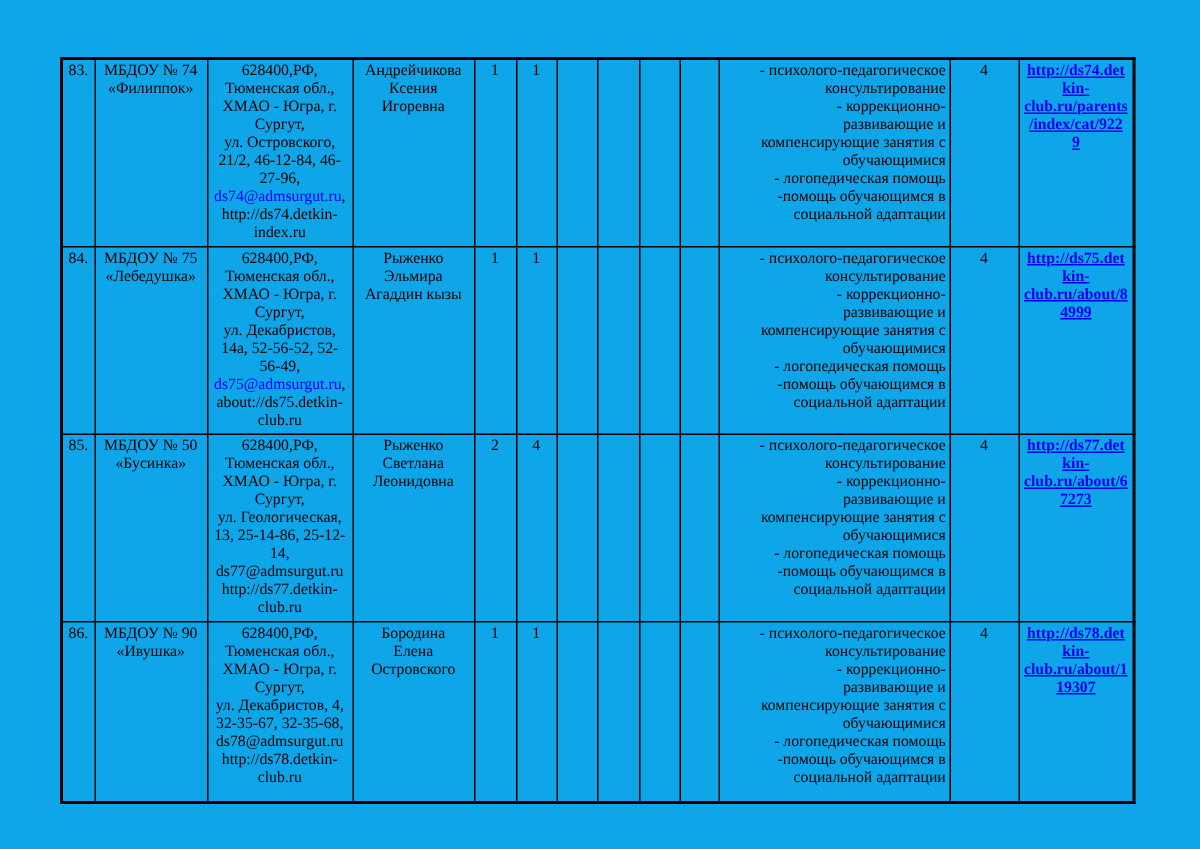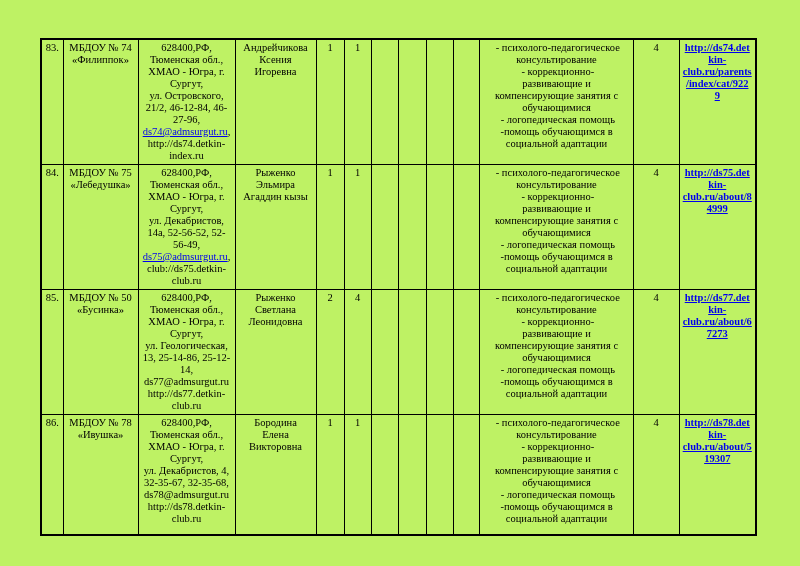--- a/index.html
+++ b/index.html
@@ -1,35 +1,35 @@
 <!DOCTYPE html>
 <html><head>
 <meta charset="utf-8">
 <style>
   * { margin:0; padding:0; box-sizing:border-box; }
   html,body { background:#888; }
   .page {
-    position:relative; width:800px; height:566px; background:#bef264;
+    position:relative; width:800px; height:566px; background:#0ea5e9;
     font-family:"Liberation Serif","DejaVu Serif",serif; color:#000;
     overflow:hidden; margin:0 auto;
   }
   table.inst {
     position:absolute; left:40px; top:38px; width:715px;
     border-collapse:collapse; table-layout:fixed;
     border:2px solid #000;
   }
   td {
     border:1px solid #000; vertical-align:top;
     font-size:10.5px; line-height:12px;
     padding:2px 1px 2px 1px; text-align:center;
     overflow:hidden;
   }
-  td.services { text-align:center; padding-left:3px; padding-right:2px; }
+  td.services { text-align:right; padding-left:3px; padding-right:2px; }
   .ml { white-space:pre-wrap; word-wrap:break-word; }
-  .a-link { color:#0000EE; text-decoration:underline; cursor:pointer; }
+  .a-link { color:#0000EE; cursor:pointer; }
   .plain { color:#000; text-decoration:none; }
   .url { color:#0000EE; text-decoration:underline; cursor:pointer;font-weight:bold; }
   tr.r0 { height:122px; } tr.r1 { height:121px;padding-left:48px; }
   tr.r2 { height:120px; } tr.r3 { height:120px; }
 </style>
 </head>
 <body>
 
 <div class="page">
   <table class="inst">
@@ -95,21 +95,21 @@
       <td><span class="ml">МБДОУ № 75
 «Лебедушка»</span></td>
       <td><span class="ml">628400,РФ,
 Тюменская обл.,
 ХМАО - Югра, г.
 Сургут,
 ул. Декабристов,
 14а, 52-56-52, 52-
 56-49,</span><br>
         <span class="a-link">ds75@admsurgut.ru</span><span>,</span><br>
-        <span class="ml">club://ds75.detkin-
+        <span class="ml">about://ds75.detkin-
 club.ru</span></td>
       <td><span class="ml">Рыженко
 Эльмира
 Агаддин кызы</span></td>
       <td><span>1</span></td>
       <td><span>1</span></td>
       <td></td>
       <td></td>
       <td></td>
       <td></td>
@@ -163,50 +163,50 @@
 социальной адаптации</span></td>
       <td><span>4</span></td>
       <td><span class="ml url">http://ds77.det
 kin-
 club.ru/about/6
 7273</span></td>
     </tr>
 
     <tr class="r3">
       <td><span class="ml">86.</span></td>
-      <td><span class="ml">МБДОУ № 78
+      <td><span class="ml">МБДОУ № 90
 «Ивушка»</span></td>
       <td><span class="ml">628400,РФ,
 Тюменская обл.,
 ХМАО - Югра, г.
 Сургут,
 ул. Декабристов, 4,
 32-35-67, 32-35-68,</span><br>
         <span class="plain">ds78@admsurgut.ru</span><span></span><br>
         <span class="ml">http://ds78.detkin-
 club.ru</span></td>
       <td><span class="ml">Бородина
 Елена
-Викторовна</span></td>
+Островского</span></td>
       <td><span>1</span></td>
       <td><span>1</span></td>
       <td></td>
       <td></td>
       <td></td>
       <td></td>
       <td class="services"><span class="ml"> - психолого-педагогическое
 консультирование
  - коррекционно-
 развивающие и
 компенсирующие занятия с
 обучающимися
  - логопедическая помощь
 -помощь обучающимся в
 социальной адаптации</span></td>
       <td><span>4</span></td>
       <td><span class="ml url">http://ds78.det
 kin-
-club.ru/about/5
+club.ru/about/1
 19307</span></td>
     </tr>
   </tbody>
     </table>
 </div>
 
 </body></html>

